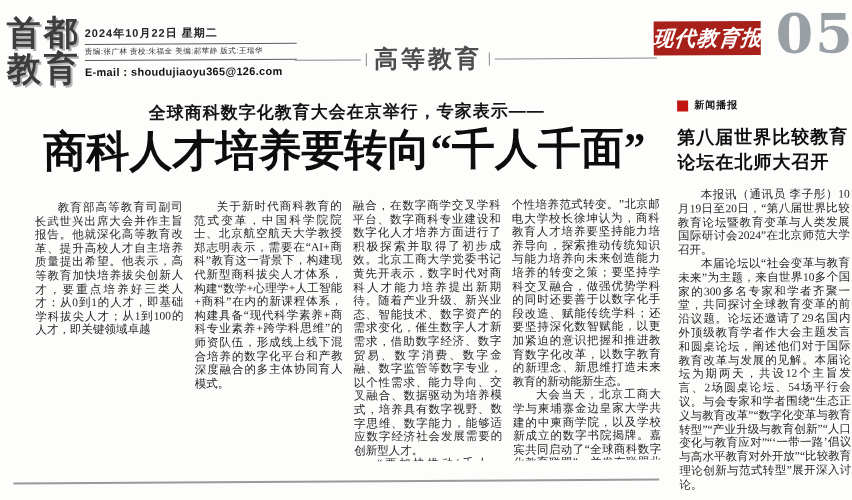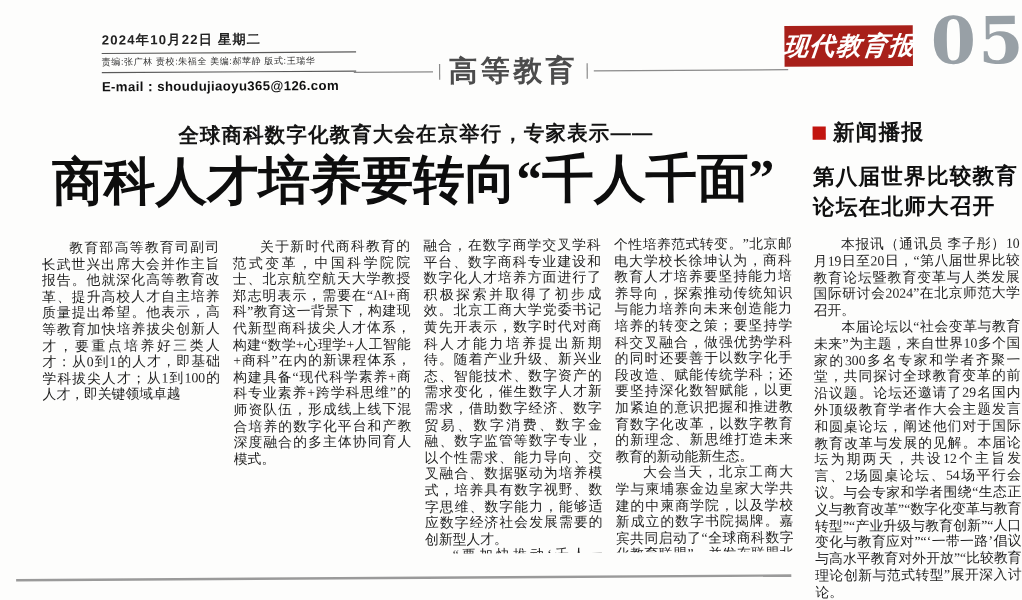--- a/index.html
+++ b/index.html
@@ -79,37 +79,41 @@
   .col p.ind{text-indent:2em;}
   .bottom-rule{
     position:absolute;left:12px;top:480px;width:646px;height:2px;background:#9a9a9a;
   }
   
   .sidebar{position:absolute;left:678px;top:100px;width:172px;}
   .tag-row{display:flex;align-items:center;gap:6px;}
   .red-square{width:11px;height:11px;background:#c2150f;}
   .tag-text{
     font-family:"Liberation Sans",sans-serif;
-    font-size:18px;font-weight:bold;color:#141414;letter-spacing:1px;text-align:right;
+    font-size:10px;font-weight:bold;color:#141414;letter-spacing:1px;text-align:right;
   }
   .sb-title{
     margin-top:13px;font-size:18px;font-weight:bold;color:#0f0f0f;
     line-height:25px;letter-spacing:1px;
   }
   .sb-body{margin-top:13px;}
   .sb-body p{
     margin:0;font-size:11.5px;line-height:13.8px;
     text-align:justify;text-indent:2em;color:#1f1f1f;
   }
 </style>
 </head>
 <body>
 
 <div class="sheet">
 
+  <div class="masthead">
+    <div>首都</div>
+    <div>教育</div>
+  </div>
 
   <div class="pubinfo">
     <div class="pub-date">2024年10月22日 星期二</div>
     <div class="pub-rule"></div>
     <div class="staff">责编:张广林 责校:朱福全 美编:郝苹静 版式:王瑞华</div>
     <div class="pub-rule"></div>
     <div class="email">E-mail：shoudujiaoyu365@126.com</div>
   </div>
 
   <div class="section-label">

